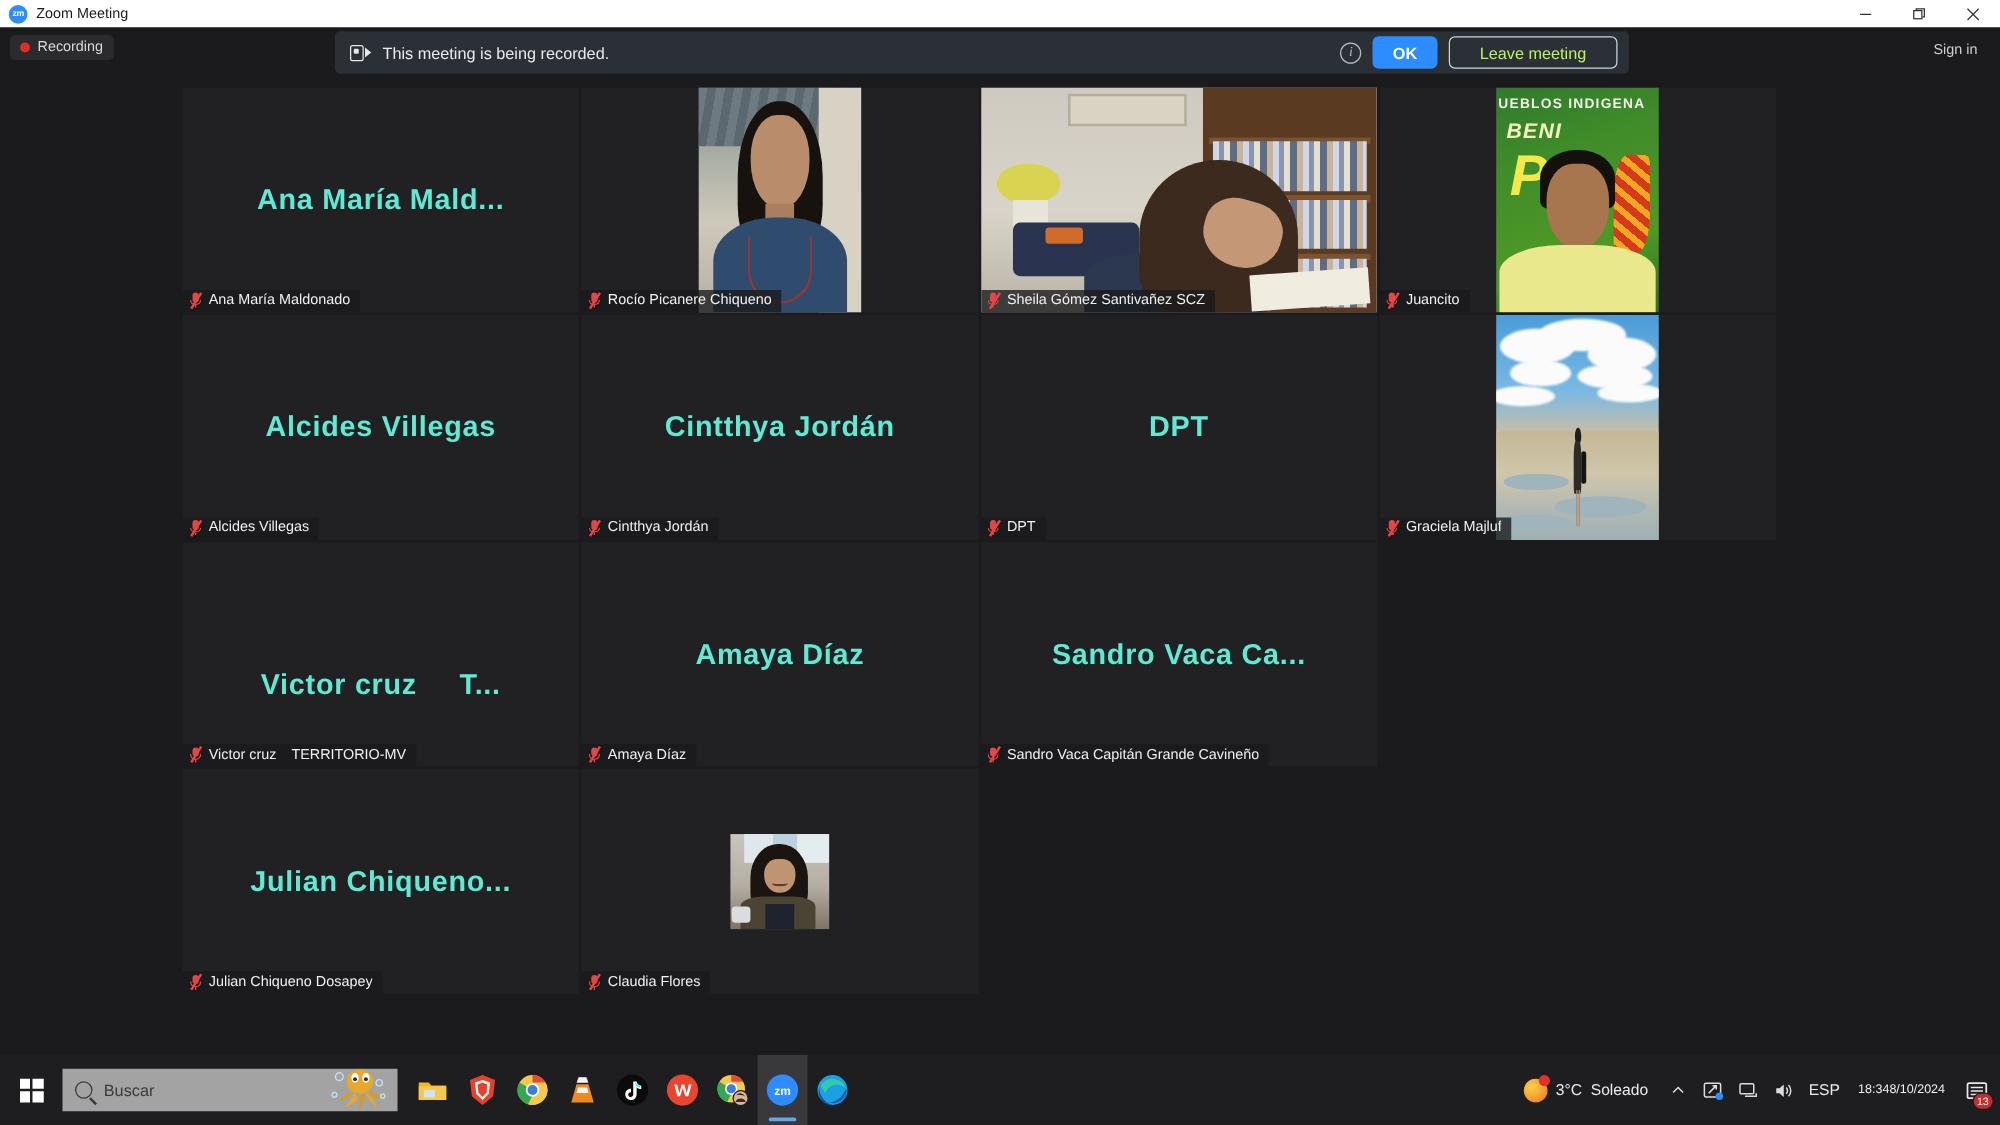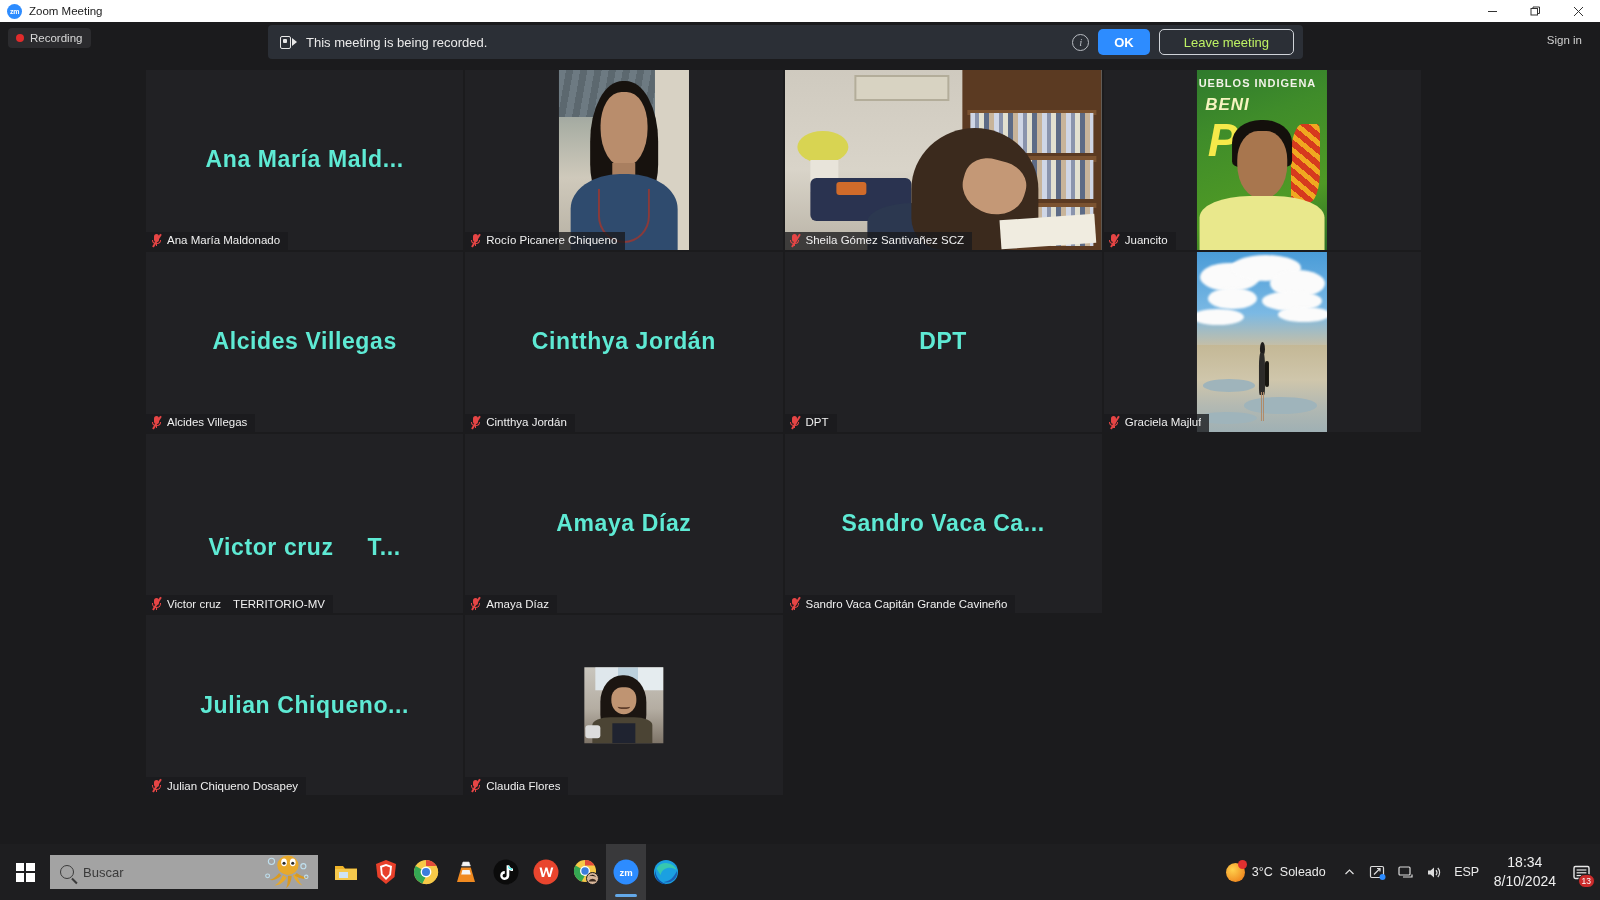--- a/index.html
+++ b/index.html
@@ -510,22 +510,22 @@
     background: radial-gradient(circle at 35% 35%, #ffd14d 0%, #f08a20 75%);
     position: relative;
   }
   .weather .sun:after {
     content:""; position:absolute; right:-2px; top:-3px;
     width:9px; height:9px; border-radius:50%; background:#e03030;
   }
   .weather .wtxt { font-size: 12.5px; color: #eaeaea; white-space: nowrap; }
   .tray-ico { width: 28px; height: 56px; display:flex; align-items:center; justify-content:center; cursor:pointer; }
   .clock {
-    display:flex; flex-direction: column; align-items: center; justify-content: flex-start;
-    font-size: 14px; color: #f0f0f0; line-height: 1.35;
+    display:flex; flex-direction: row; align-items: center; justify-content: flex-start;
+    font-size: 10px; color: #f0f0f0; line-height: 1.35;
     padding: 0 8px; cursor:pointer;
   }
   .notif { width: 34px; height: 56px; display:flex; align-items:center; justify-content:center; position:relative; cursor:pointer; }
   .notif .badge {
     position: absolute; right: 3px; bottom: 12px;
     background: #cc2b2b; color: #fff;
     font-size: 8.5px; line-height: 1;
     border-radius: 8px; padding: 2px 3px;
     border: 1px solid #1e1e20;
   }

